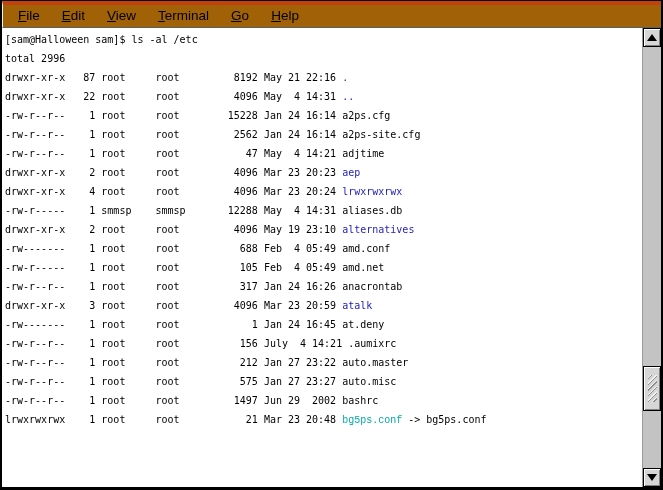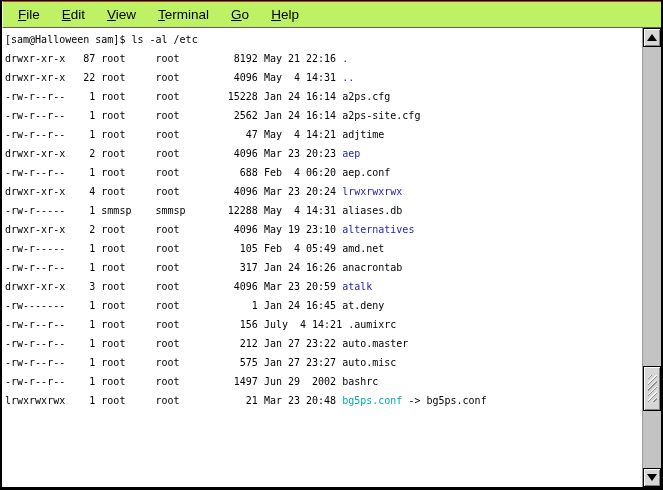--- a/index.html
+++ b/index.html
@@ -13,22 +13,22 @@
     border-top:1px solid #000;
     border-bottom:3px solid #000;
     font-family:"Liberation Sans", sans-serif;
     position:relative; overflow:hidden;
     display:flex; flex-direction:column;
   }
 
   
   .menubar {
     height:27px; flex:0 0 27px;
-    background:#bef264;
-    border-top:1px solid #c2410c;
+    background:#a16207;
+    border-top:4px solid #c2410c;
     border-left:1px solid #f4f4f4;
     border-bottom:1px solid #5f5f5f;
     display:flex; align-items:center;
     padding-left:4px;
     font-size:13.5px; color:#000;
   }
   .menu-item {
     padding:3px 11px 4px 11px;
     cursor:default;
     white-space:nowrap;
@@ -41,21 +41,21 @@
   .terminal {
     flex:1; min-width:0;
     background:#ffffff; color:#000;
     padding:2px 0 9px 3px;
     overflow:hidden;
     font-family:"DejaVu Sans Mono", monospace;
     font-size:10px; line-height:19px;
   }
   .terminal .line { white-space:pre; height:19px; }
   .terminal .dir  { color:var(--dir-color,#1e1eb8); }
-  .terminal .link { color:var(--link-color,#00aaaa); }
+  .terminal .link { color:var(--link-color,#00aaaa);font-family:Liberation Mono, monospace; }
 
   
   .scrollbar {
     flex:0 0 19px; width:19px;
     display:flex; flex-direction:column;
     background:#c3c3c3;
     border-left:1px solid #9a9a9a;
   }
   .sb-btn {
     flex:0 0 19px; height:19px;
@@ -106,30 +106,31 @@
       <div class="menu-item"><span class="u">V</span>iew</div>
       <div class="menu-item"><span class="u">T</span>erminal</div>
       <div class="menu-item"><span class="u">G</span>o</div>
       <div class="menu-item"><span class="u">H</span>elp</div>
     </div>
 
   <div class="content">
 
     <div class="terminal">
         <div class="line"><span>[sam@Halloween sam]$ ls -al /etc</span></div>
+        <div class="line"><span>total 2996</span></div>
         <div class="line"><span>drwxr-xr-x   87 root     root         8192 May 21 22:16 </span><span class="dir">.</span></div>
         <div class="line"><span>drwxr-xr-x   22 root     root         4096 May  4 14:31 </span><span class="dir">..</span></div>
         <div class="line"><span>-rw-r--r--    1 root     root        15228 Jan 24 16:14 a2ps.cfg</span></div>
         <div class="line"><span>-rw-r--r--    1 root     root         2562 Jan 24 16:14 a2ps-site.cfg</span></div>
         <div class="line"><span>-rw-r--r--    1 root     root           47 May  4 14:21 adjtime</span></div>
         <div class="line"><span>drwxr-xr-x    2 root     root         4096 Mar 23 20:23 </span><span class="dir">aep</span></div>
-        <div class="line"><span>-rw-r--r--    1 root     root          688 Feb  4 06:20 aep.conf</span></div>
         <div class="line"><span>drwxr-xr-x    4 root     root         4096 Mar 23 20:24 </span><span class="dir">lrwxrwxrwx</span></div>
         <div class="line"><span>-rw-r-----    1 smmsp    smmsp       12288 May  4 14:31 aliases.db</span></div>
         <div class="line"><span>drwxr-xr-x    2 root     root         4096 May 19 23:10 </span><span class="dir">alternatives</span></div>
+        <div class="line"><span>-rw-------    1 root     root          688 Feb  4 05:49 amd.conf</span></div>
         <div class="line"><span>-rw-r-----    1 root     root          105 Feb  4 05:49 amd.net</span></div>
         <div class="line"><span>-rw-r--r--    1 root     root          317 Jan 24 16:26 anacrontab</span></div>
         <div class="line"><span>drwxr-xr-x    3 root     root         4096 Mar 23 20:59 </span><span class="dir">atalk</span></div>
         <div class="line"><span>-rw-------    1 root     root            1 Jan 24 16:45 at.deny</span></div>
         <div class="line"><span>-rw-r--r--    1 root     root          156 July  4 14:21 .aumixrc</span></div>
         <div class="line"><span>-rw-r--r--    1 root     root          212 Jan 27 23:22 auto.master</span></div>
         <div class="line"><span>-rw-r--r--    1 root     root          575 Jan 27 23:27 auto.misc</span></div>
         <div class="line"><span>-rw-r--r--    1 root     root         1497 Jun 29  2002 bashrc</span></div>
         <div class="line"><span>lrwxrwxrwx    1 root     root           21 Mar 23 20:48 </span><span class="link">bg5ps.conf</span><span> -&gt; bg5ps.conf</span></div>
       </div>

